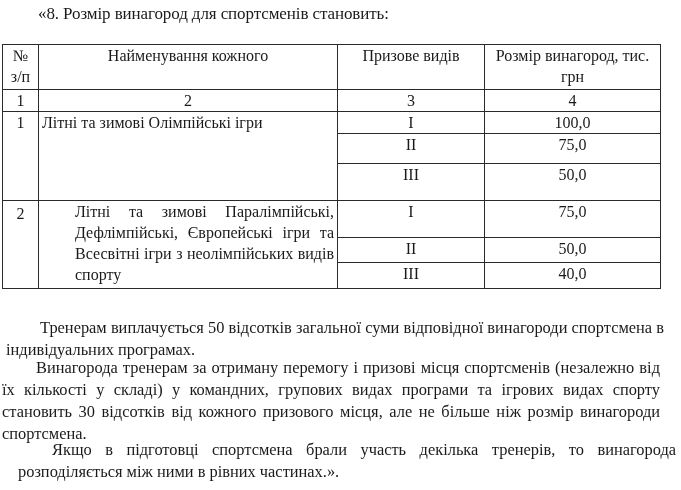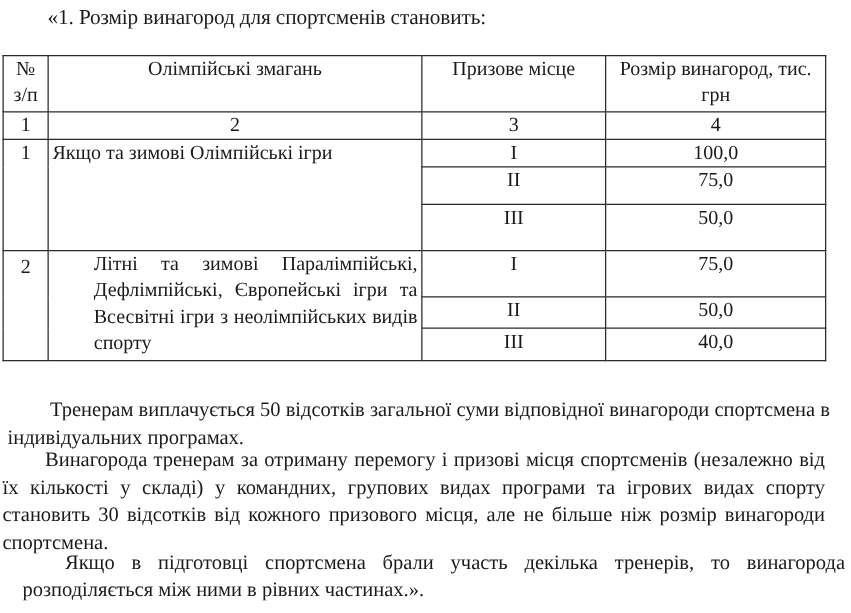--- a/index.html
+++ b/index.html
@@ -47,46 +47,46 @@
   }
   .p1 { top: 313px; }
   .p2 { top: 357px; }
   .p3 { top: 423px; }
 </style>
 </head>
 <body>
 
 <div>
 
-  <div class="intro">«1. Розмір винагород для спортсменів становить:</div>
+  <div class="intro">«8. Розмір винагород для спортсменів становить:</div>
 
   <table class="awards">
     <colgroup>
       <col class="c1">
         <col class="c2">
         <col class="c3">
         <col class="c4">
     </colgroup>
     <tbody>
         <tr class="hdr">
       <td class="center">№ з/п</td>
-      <td class="center">Олімпійські змагань</td>
-      <td class="center">Призове місце</td>
+      <td class="center">Найменування кожного</td>
+      <td class="center">Призове видів</td>
       <td class="center">Розмір винагород, тис. грн</td>
     </tr>
     <tr class="num">
       <td class="center">1</td>
       <td class="center">2</td>
       <td class="center">3</td>
       <td class="center">4</td>
     </tr>
 
     <tr class="r1a">
       <td class="center" rowspan="3">1</td>
-      <td rowspan="3">Якщо та зимові Олімпійські ігри</td>
+      <td rowspan="3">Літні та зимові Олімпійські ігри</td>
       <td class="center">I</td>
       <td class="center">100,0</td>
     </tr>
     <tr class="r1b">
       <td class="center">II</td>
       <td class="center">75,0</td>
     </tr>
     <tr class="r1c">
       <td class="center">III</td>
       <td class="center">50,0</td>

